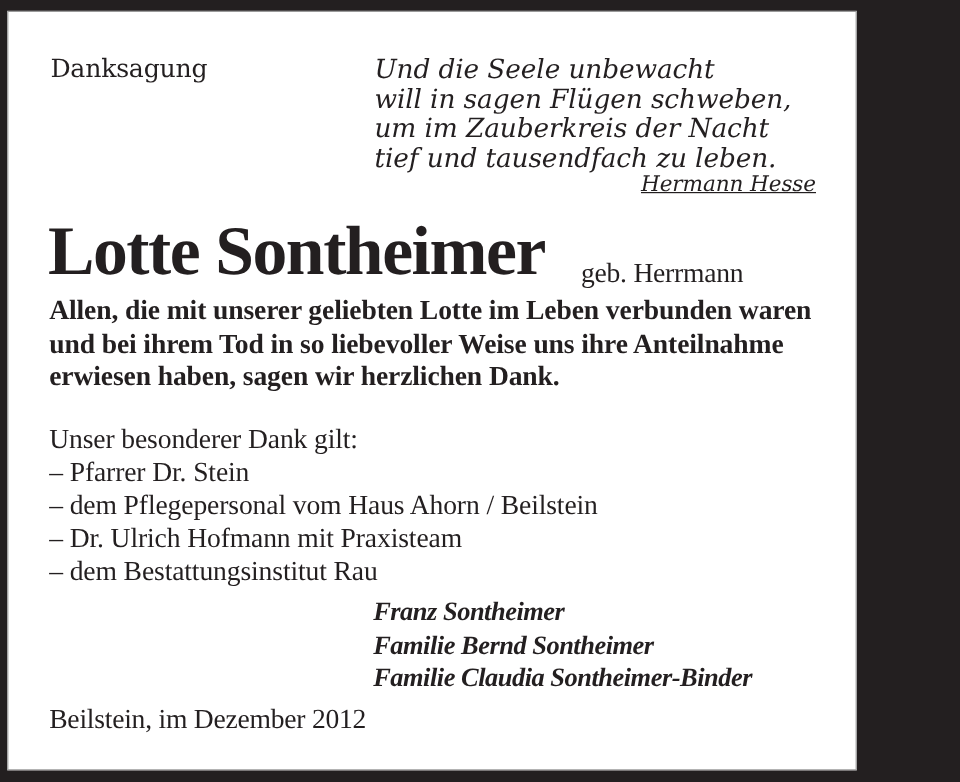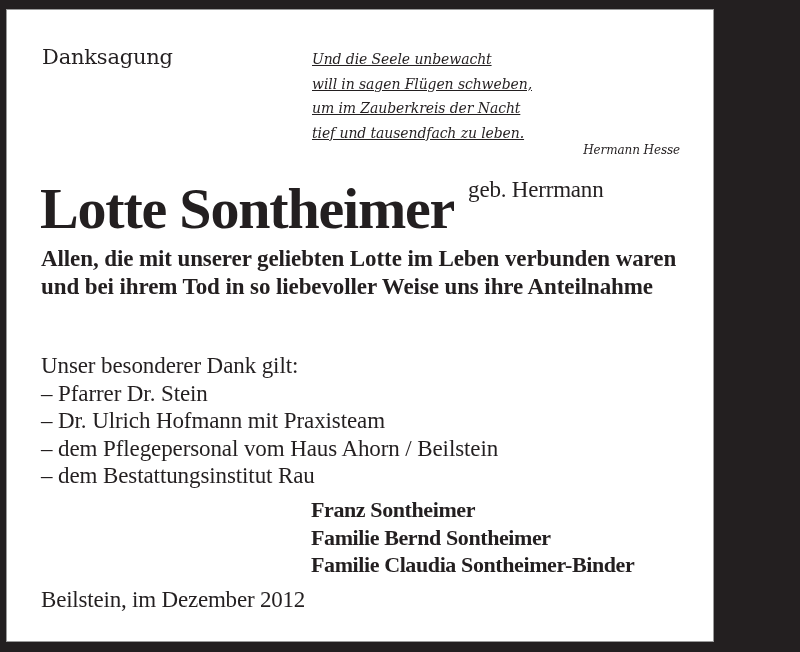--- a/index.html
+++ b/index.html
@@ -20,35 +20,35 @@
     }
     .abs { position: absolute; white-space: nowrap; }
     .heading-small {
       left: 36px; top: 36px;
       font-size: 21px;
       letter-spacing: -0.2px;
     }
     .poem {
       left: 306px; top: 38px;
       font-style: italic;
-      font-size: 14px;
+      font-size: 22px;
       line-height: 24.5px;
       letter-spacing: -0.1px;
-      text-decoration: underline;
     }
     .poem div { white-space: nowrap; }
     .author {
       right: 34px; top: 134px;
       font-style: italic;
-      font-size: 12px;
+      font-size: 18px;
       letter-spacing: -0.1px;
+      text-decoration: underline;
     }
     .name-line {
       left: 34px; top: 168px;
-      display: flex; align-items: flex-start;
+      display: flex; align-items: flex-end; gap: 16px;
     }
     .name-main {
       font-family: "Liberation Serif", serif;
       font-weight: bold;
       font-size: 58px;
       letter-spacing: -1.2px;
       line-height: 64px;
     }
     .name-birth {
       font-family: "Liberation Serif", serif;
@@ -66,20 +66,21 @@
     .body-text div { white-space: nowrap; }
     .p1 { top: 236px; font-weight: bold; }
     .p2 { top: 333px; margin-top: 10px; }
     .signers {
       left: 305px; top: 487px;
       font-family: "Liberation Serif", serif;
       font-weight: bold;
       font-size: 22px;
       line-height: 27.6px;
       letter-spacing: -0.4px;
+      font-style: italic;
     }
     .signers div { white-space: nowrap; }
     .place-date {
       left: 35px; top: 578px;
       font-family: "Liberation Serif", serif;
       font-size: 23px;
       letter-spacing: -0.2px;
     }
   </style>
 </head>
@@ -99,27 +100,28 @@
   <div class="abs author">Hermann Hesse</div>
 
   <div class="abs name-line">
     <span class="name-main">Lotte Sontheimer</span>
     <span class="name-birth">geb. Herrmann</span>
   </div>
 
   <div class="abs body-text p1">
     <div>Allen, die mit unserer geliebten Lotte im Leben verbunden waren</div>
     <div>und bei ihrem Tod in so liebevoller Weise uns ihre Anteilnahme</div>
+    <div>erwiesen haben, sagen wir herzlichen Dank.</div>
   </div>
 
   <div class="abs body-text p2">
     <div>Unser besonderer Dank gilt:</div>
     <div>– Pfarrer Dr. Stein</div>
+    <div>– dem Pflegepersonal vom Haus Ahorn / Beilstein</div>
     <div>– Dr. Ulrich Hofmann mit Praxisteam</div>
-    <div>– dem Pflegepersonal vom Haus Ahorn / Beilstein</div>
     <div>– dem Bestattungsinstitut Rau</div>
   </div>
 
   <div class="abs signers">
     <div>Franz Sontheimer</div>
     <div>Familie Bernd Sontheimer</div>
     <div>Familie Claudia Sontheimer-Binder</div>
   </div>
 
   <div class="abs place-date">Beilstein, im Dezember 2012</div>

